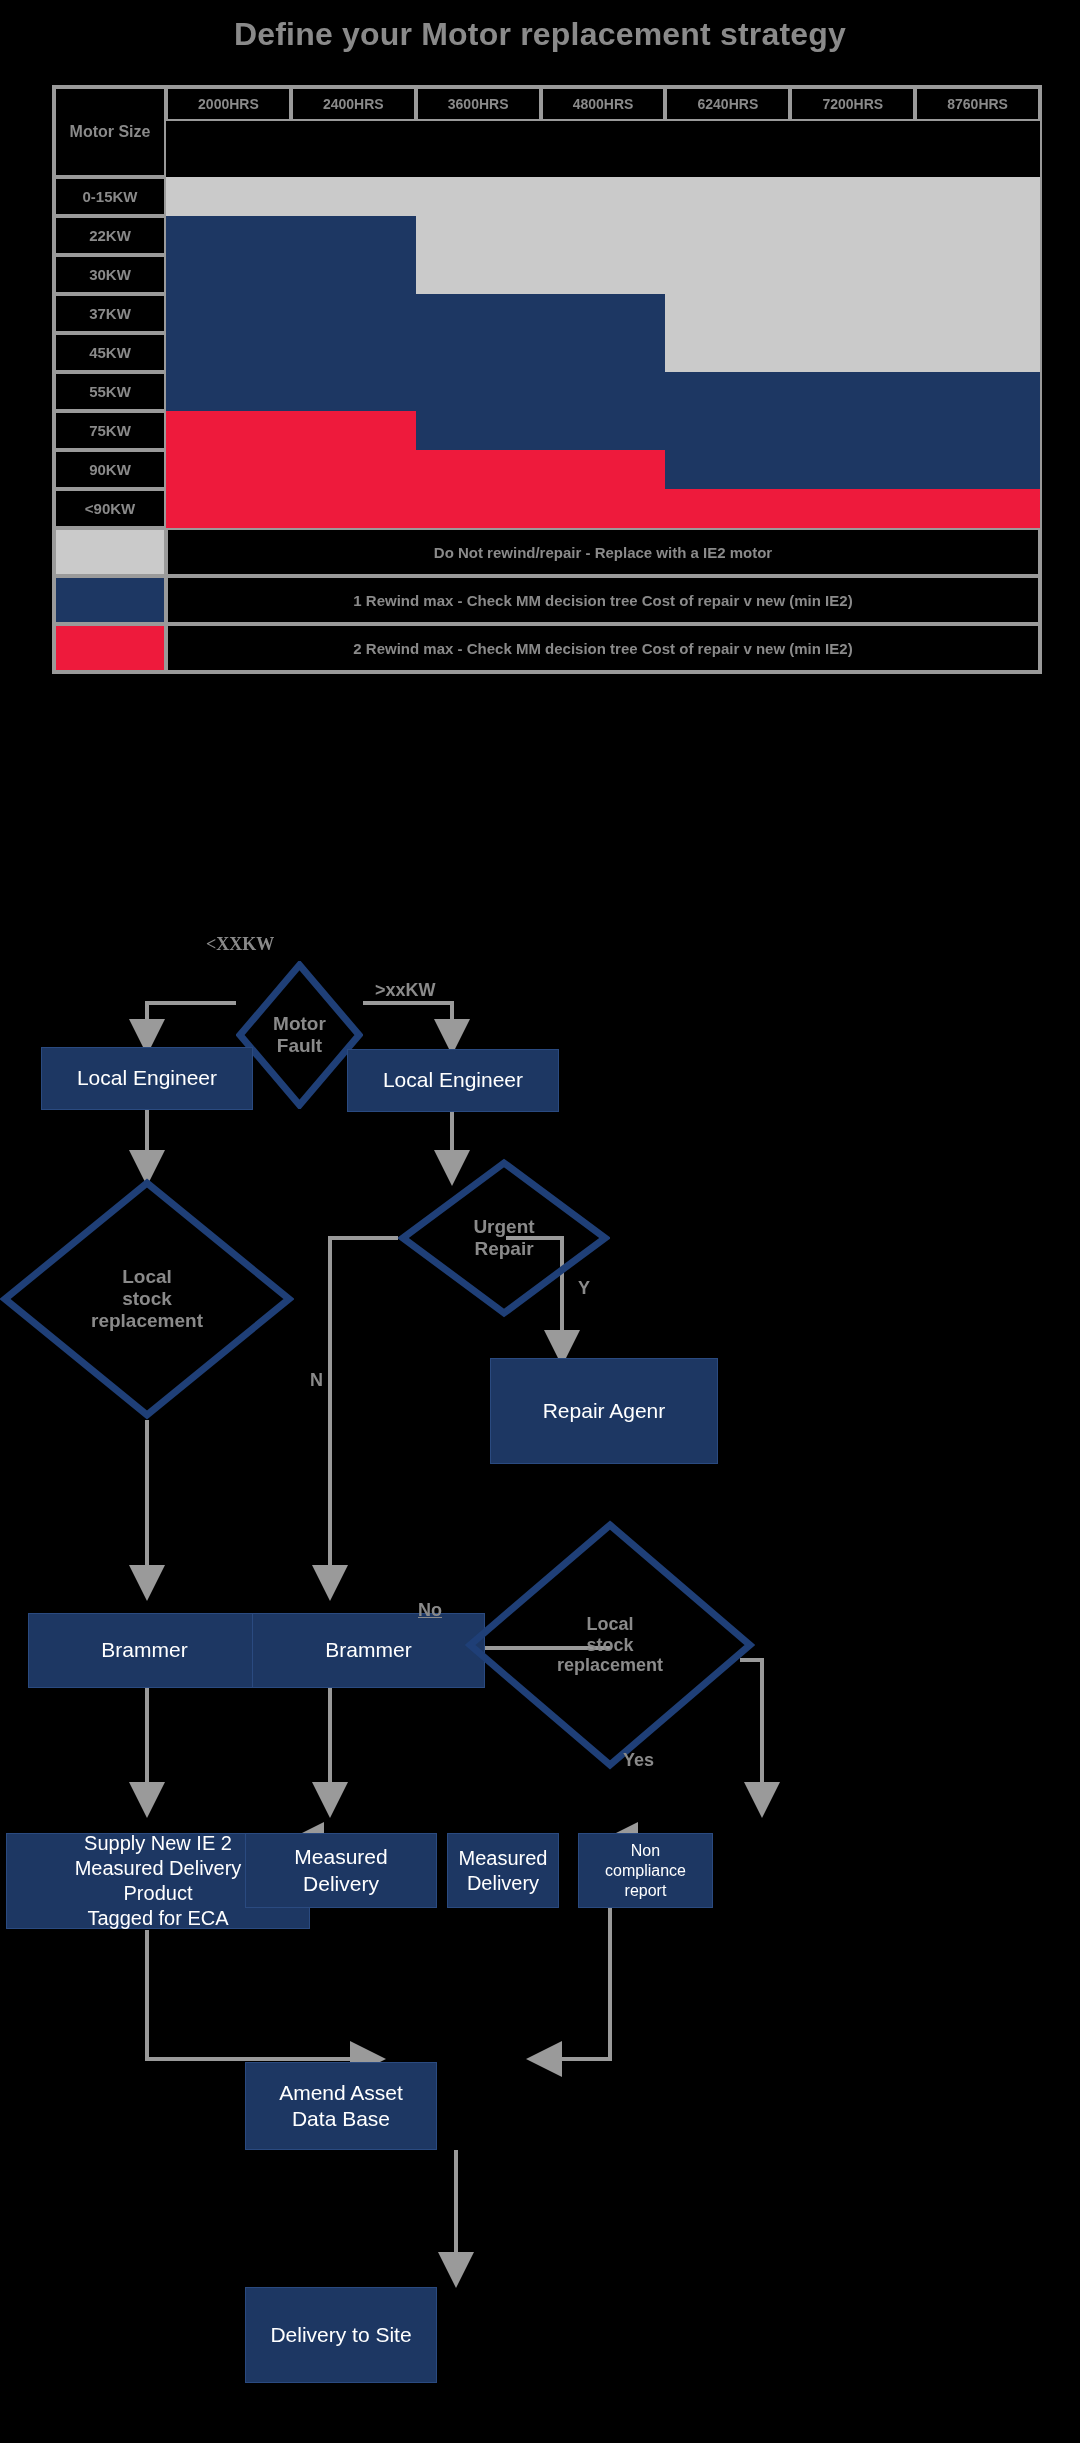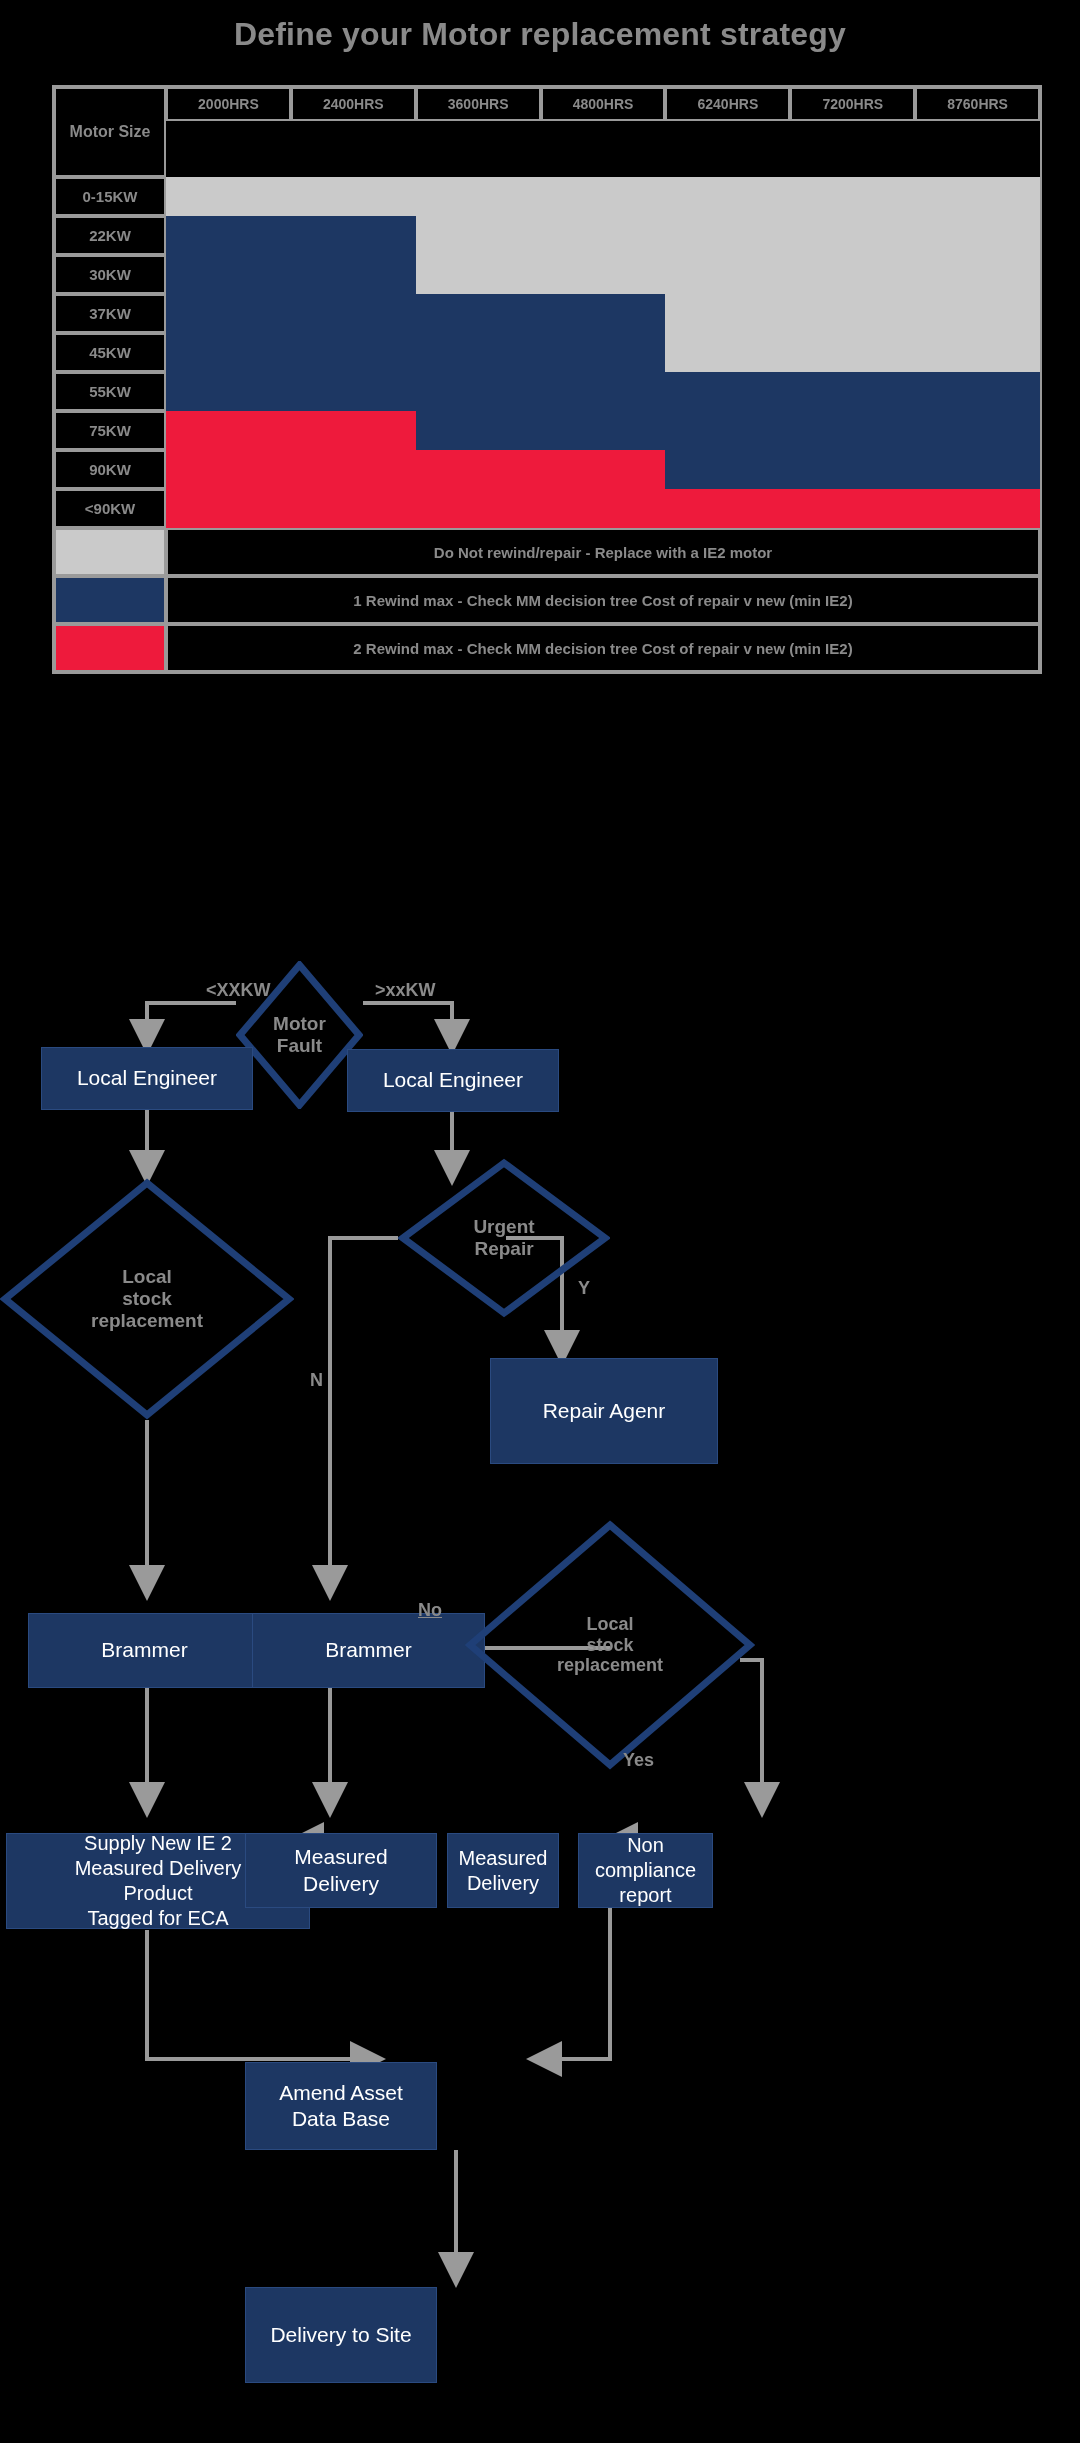--- a/index.html
+++ b/index.html
@@ -329,21 +329,21 @@
     </svg>
 
     <div class="diamond" style="left:236px; top:961px; width:127px; height:148px;justify-content:center;">
       <svg class="dshape" viewBox="0 0 127 148" preserveAspectRatio="none">
         <polygon points="63.5,4 123,74 63.5,144 4,74" fill="none" stroke="#1f3f77" stroke-width="7"></polygon>
       </svg>
       <span class="dtext">Motor
 Fault</span>
     </div>
 
-    <div class="edge-label" style="left:206px; top:980px;">&lt;XXKW</div>
+    <div class="edge-label" style="left:206px; top:934px;font-family:Liberation Serif, serif;">&lt;XXKW</div>
     <div class="edge-label" style="left:375px; top:980px;">&gt;xxKW</div>
 
     <div class="node" style="left:41px; top:1047px; width:212px; height:63px;">Local Engineer</div>
 
     <div class="node" style="left:347px; top:1049px; width:212px; height:63px;">Local Engineer</div>
 
     <div class="diamond" style="left:0px; top:1178px; width:294px; height:242px;">
       <svg class="dshape" viewBox="0 0 294 242" preserveAspectRatio="none">
         <polygon points="147,5 289,121 147,237 5,121" fill="none" stroke="#1f3f77" stroke-width="7"></polygon>
       </svg>
@@ -385,21 +385,21 @@
 Measured Delivery
 Product
 Tagged for ECA</div>
 
     <div class="node" style="left:245px; top:1833px; width:192px; height:75px;">Measured
 Delivery</div>
 
     <div class="node" style="left:447px; top:1833px; width:112px; height:75px; font-size:20px;">Measured
 Delivery</div>
 
-    <div class="node" style="left:578px; top:1833px; width:135px; height:75px; font-size:20px;">Non
+    <div class="node" style="left:578px; top:1833px; width:135px; height:75px; font-size:16px;">Non
 compliance
 report</div>
 
     <div class="node" style="left: 245px; top: 2062px; width: 192px; height: 88px;">Amend Asset
 Data Base</div>
 
     <div class="node" style="left:245px; top:2287px; width:192px; height:96px;">Delivery to Site</div>
   </div>
 </div>
 

